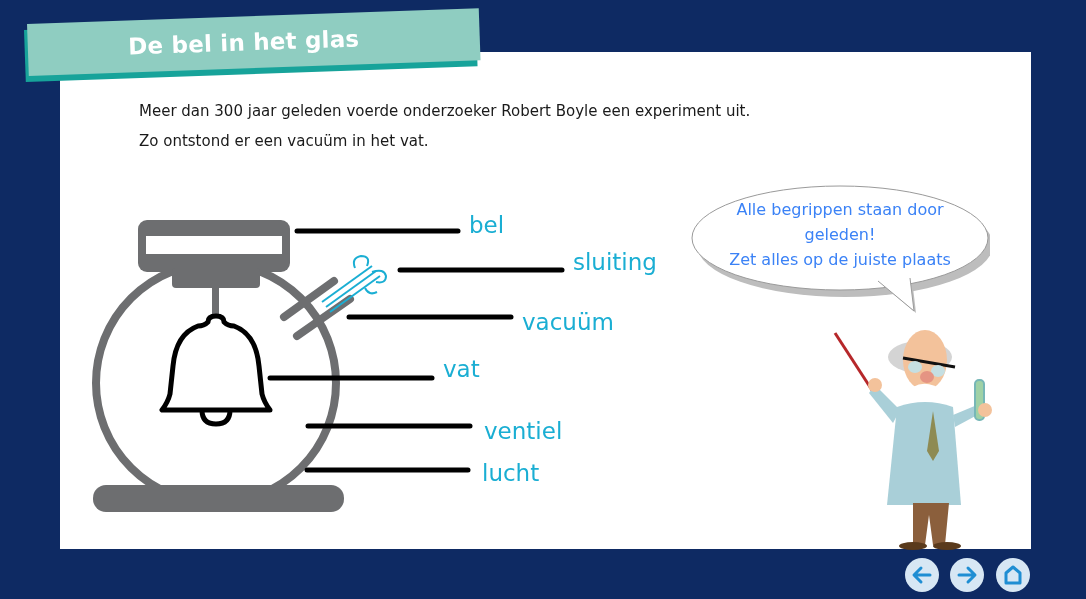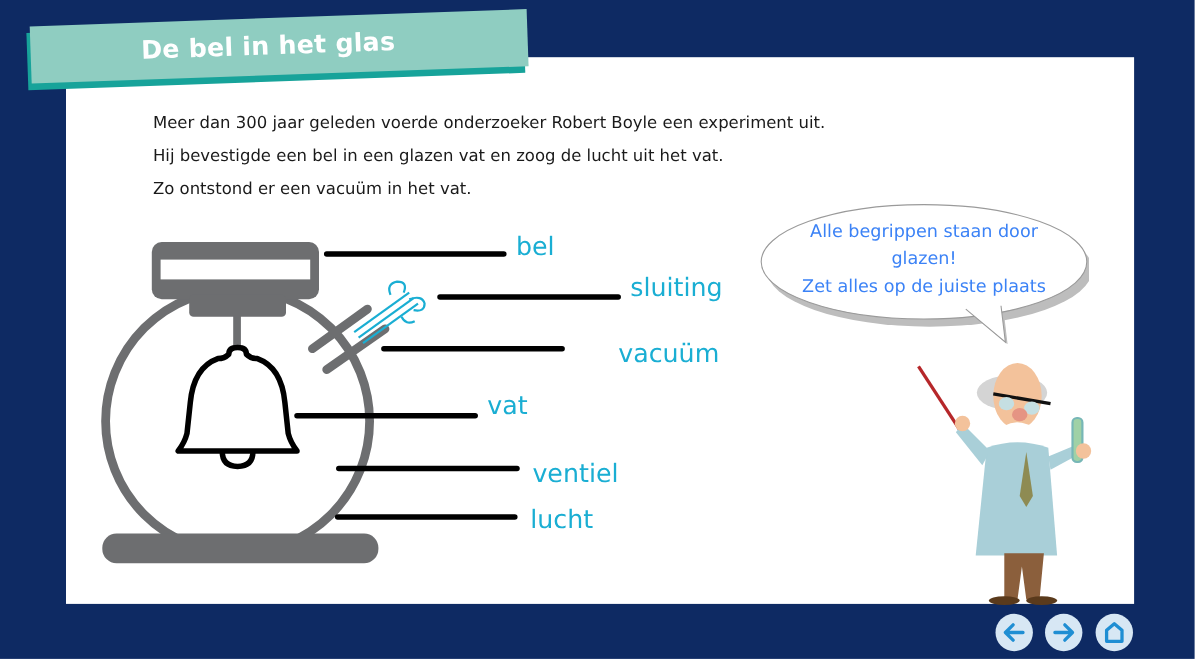--- a/index.html
+++ b/index.html
@@ -22,21 +22,20 @@
 
 <div class="canvas"></div>
 
 <div class="title-shadow"></div>
 <div class="title-banner">
   <span>De bel in het glas</span>
 </div>
 
 <div class="intro">
   <div>Meer dan 300 jaar geleden voerde onderzoeker Robert Boyle een experiment uit.</div>
-  <div>Hij bevestigde een bel in een glazen vat en zoog de lucht uit het vat.</div>
   <div>Zo ontstond er een vacuüm in het vat.</div>
 </div>
 
 <svg class="diagram" width="1086" height="599">
   <g>
 
     <circle cx="216" cy="383" r="120" fill="none" stroke="#6d6e70" stroke-width="8"></circle>
 
     <rect x="93" y="485" width="251" height="27" rx="13" fill="#6d6e70"></rect>
 
@@ -67,34 +66,34 @@
     <line x1="400" y1="270" x2="562" y2="270"></line>
     <line x1="349" y1="317" x2="511" y2="317"></line>
     <line x1="270" y1="378" x2="432" y2="378"></line>
     <line x1="308" y1="426" x2="470" y2="426"></line>
     <line x1="307" y1="470" x2="468" y2="470"></line>
   </g>
 </svg>
 
 <div class="label" style="left:469px;top:211px;">bel</div>
 <div class="label" style="left:573px;top:248px;">sluiting</div>
-<div class="label" style="left:522px;top:308px;margin-left:40px;">vacuüm</div>
+<div class="label" style="left:522px;top:308px;">vacuüm</div>
 <div class="label" style="left:443px;top:355px;">vat</div>
 <div class="label" style="left:484px;top:417px;">ventiel</div>
 <div class="label" style="left:482px;top:459px;">lucht</div>
 
 <svg class="bubble" viewBox="0 0 300 130" width="300" height="130" style="height:130px;">
   <ellipse cx="152" cy="58" rx="148" ry="52" fill="#bdbdbd" transform="translate(3,4)"></ellipse>
   <path d="M190 100 L226 130 L222 96 Z" fill="#bdbdbd"></path>
   <ellipse cx="150" cy="55" rx="148" ry="52" fill="#ffffff" stroke="#9a9a9a" stroke-width="1"></ellipse>
   <path d="M188 98 L224 128 L220 95" fill="#ffffff" stroke="#9a9a9a" stroke-width="1"></path>
 </svg>
 <div class="bubble-text">
   <div>Alle begrippen staan door</div>
-  <div>glazen!</div>
+  <div>geleden!</div>
   <div>Zet alles op de juiste plaats</div>
 </div>
 
 <svg class="scientist" width="190" height="235" viewBox="0 0 190 235">
 
   <line x1="10" y1="18" x2="58" y2="92" stroke="#b6272a" stroke-width="3"></line>
 
   <ellipse cx="95" cy="42" rx="32" ry="16" fill="#d4d4d4"></ellipse>
 
   <ellipse cx="100" cy="45" rx="22" ry="30" fill="#f3c29b"></ellipse>

